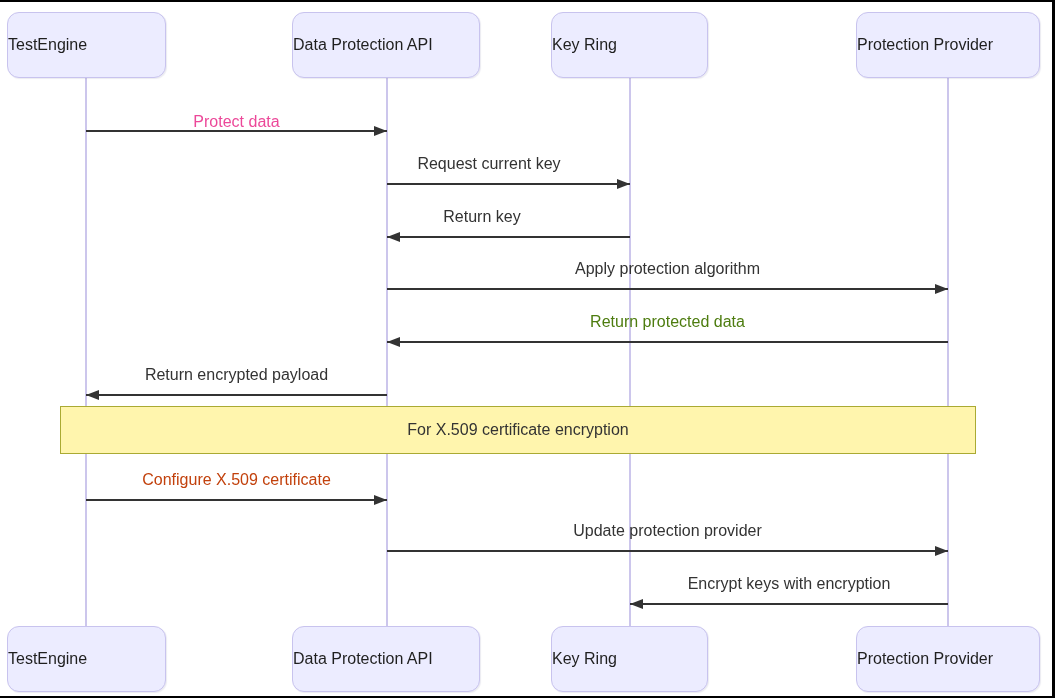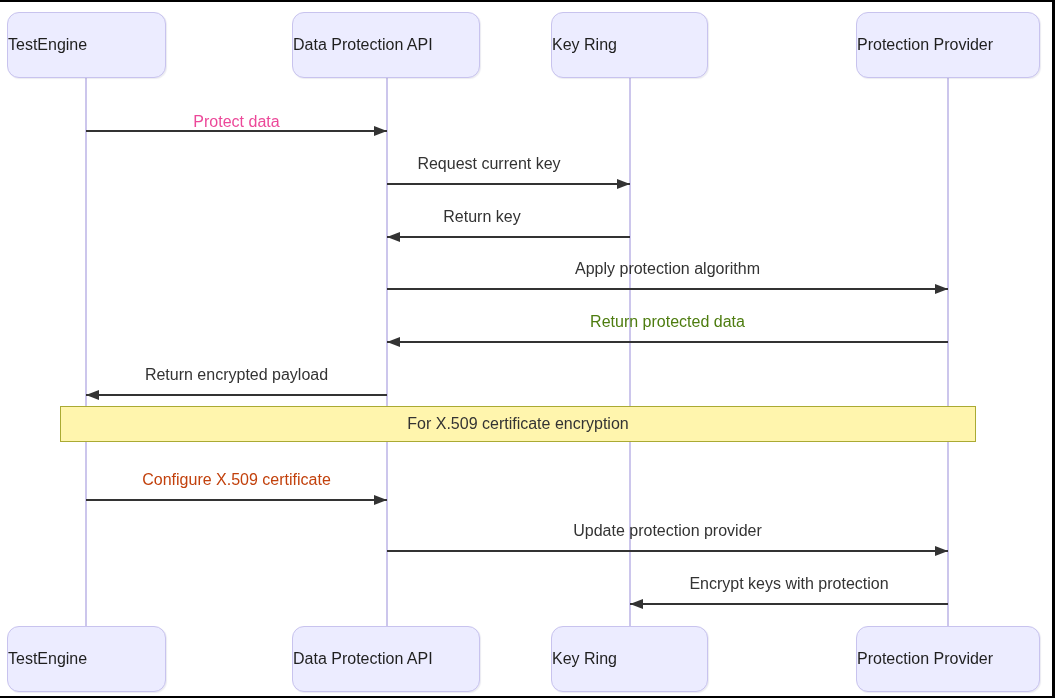--- a/index.html
+++ b/index.html
@@ -101,24 +101,24 @@
       <div class="arrowhead left" style="top: 388px; left: 86px;"></div>
       <div class="msg-label" style="left: 236.5px; top: 363px; color: rgb(51, 51, 51);">Return encrypted payload</div>
       <div class="msg-line" style="left: 86px; top: 497px; width: 301px; background: rgb(51, 51, 51);"></div>
       <div class="arrowhead right" style="top: 493px; left: 374px;"></div>
       <div class="msg-label" style="left: 236.5px; top: 468px; color: #c2410c;">Configure X.509 certificate</div>
       <div class="msg-line" style="left: 387px; top: 548px; width: 561px; background: rgb(51, 51, 51);"></div>
       <div class="arrowhead right" style="top: 544px; left: 935px;"></div>
       <div class="msg-label" style="left: 667.5px; top: 519px; color: rgb(51, 51, 51);">Update protection provider</div>
       <div class="msg-line" style="left: 630px; top: 601px; width: 318px; background: rgb(51, 51, 51);"></div>
       <div class="arrowhead left" style="top: 597px; left: 630px;"></div>
-      <div class="msg-label" style="left: 789px; top: 572px; color: rgb(51, 51, 51);">Encrypt keys with protection</div>
+      <div class="msg-label" style="left: 789px; top: 572px; color: rgb(51, 51, 51);">Encrypt keys with encryption</div>
     </div>
   <div id="notes-layer">
-      <div class="note" style="left: 60px; top: 404px; width: 916px; height: 36px; background: rgb(255, 245, 173); border-color: rgb(170, 170, 51);">
+      <div class="note" style="left: 60px; top: 404px; width: 916px; height: 48px; background: rgb(255, 245, 173); border-color: rgb(170, 170, 51);">
         <span>For X.509 certificate encryption</span>
       </div>
     </div>
   <div id="actors-layer">
       <div class="actor" style="left: 7px; top: 10px; width: 159px; height: 66px; background: rgb(236, 236, 255); border-color: rgb(200, 195, 238);">
         <span>TestEngine</span>
       </div>
       <div class="actor" style="left: 7px; top: 624px; width: 159px; height: 66px; background: rgb(236, 236, 255); border-color: rgb(200, 195, 238);">
         <span>TestEngine</span>
       </div>

